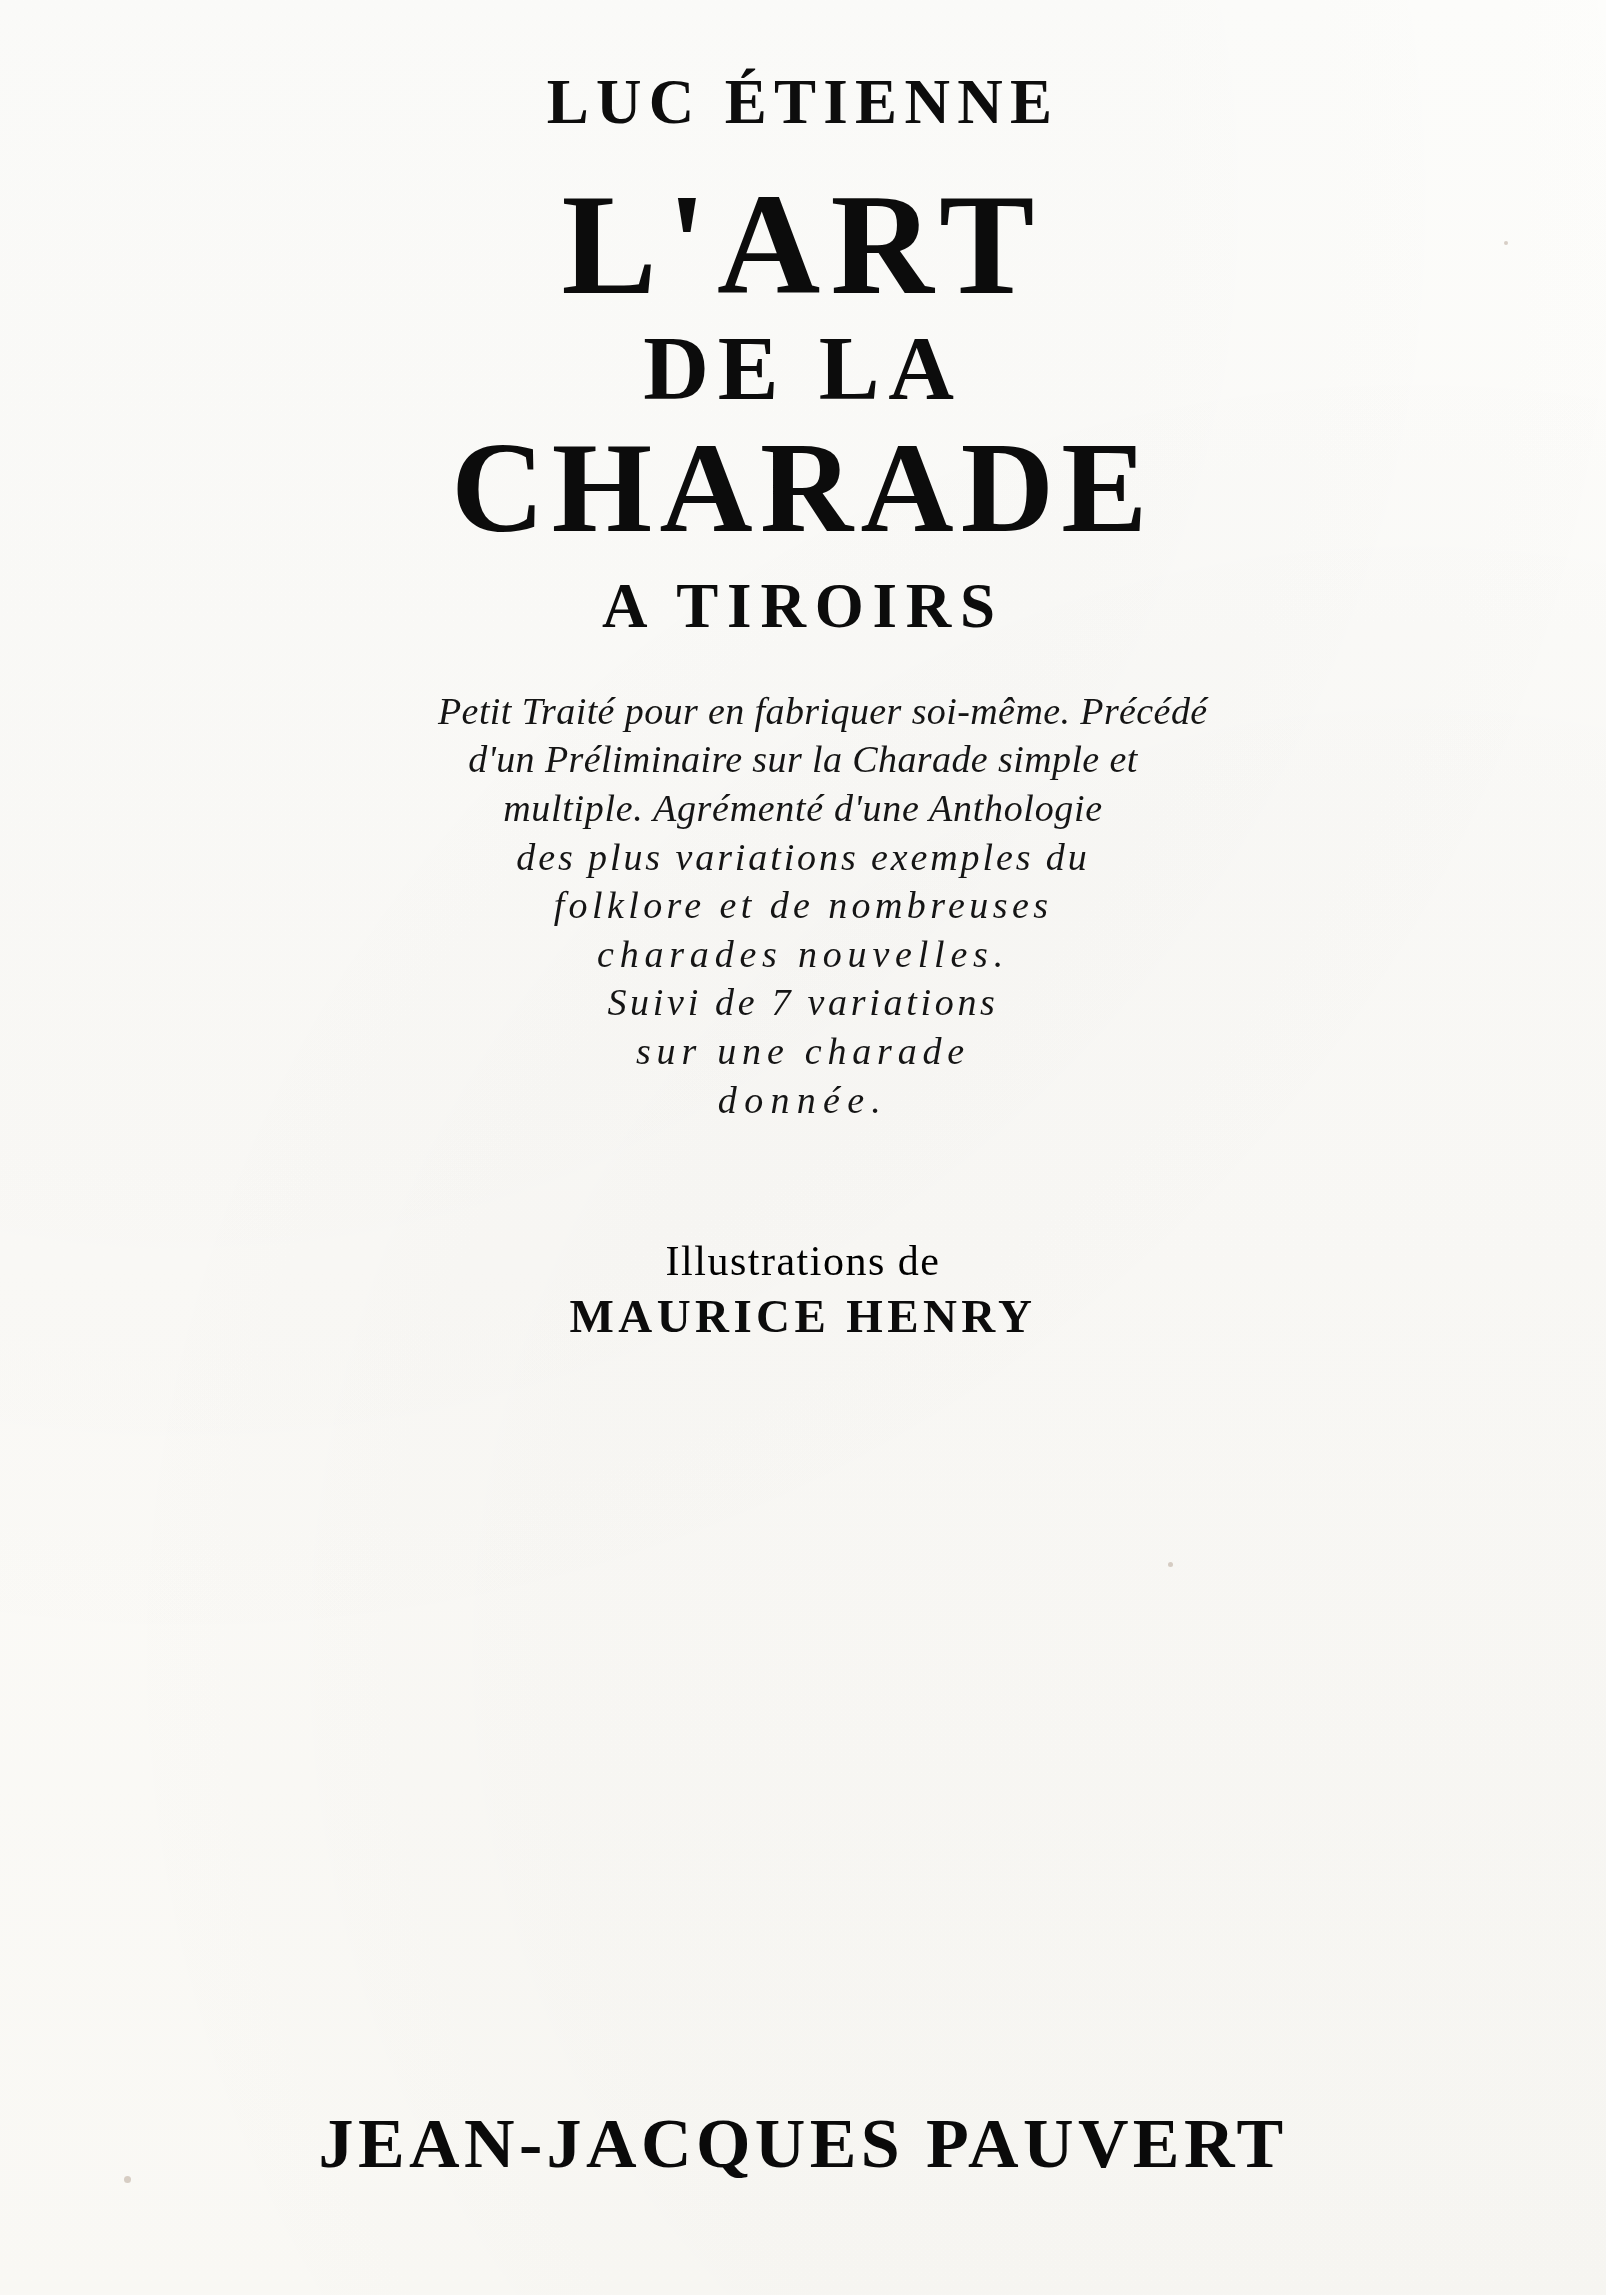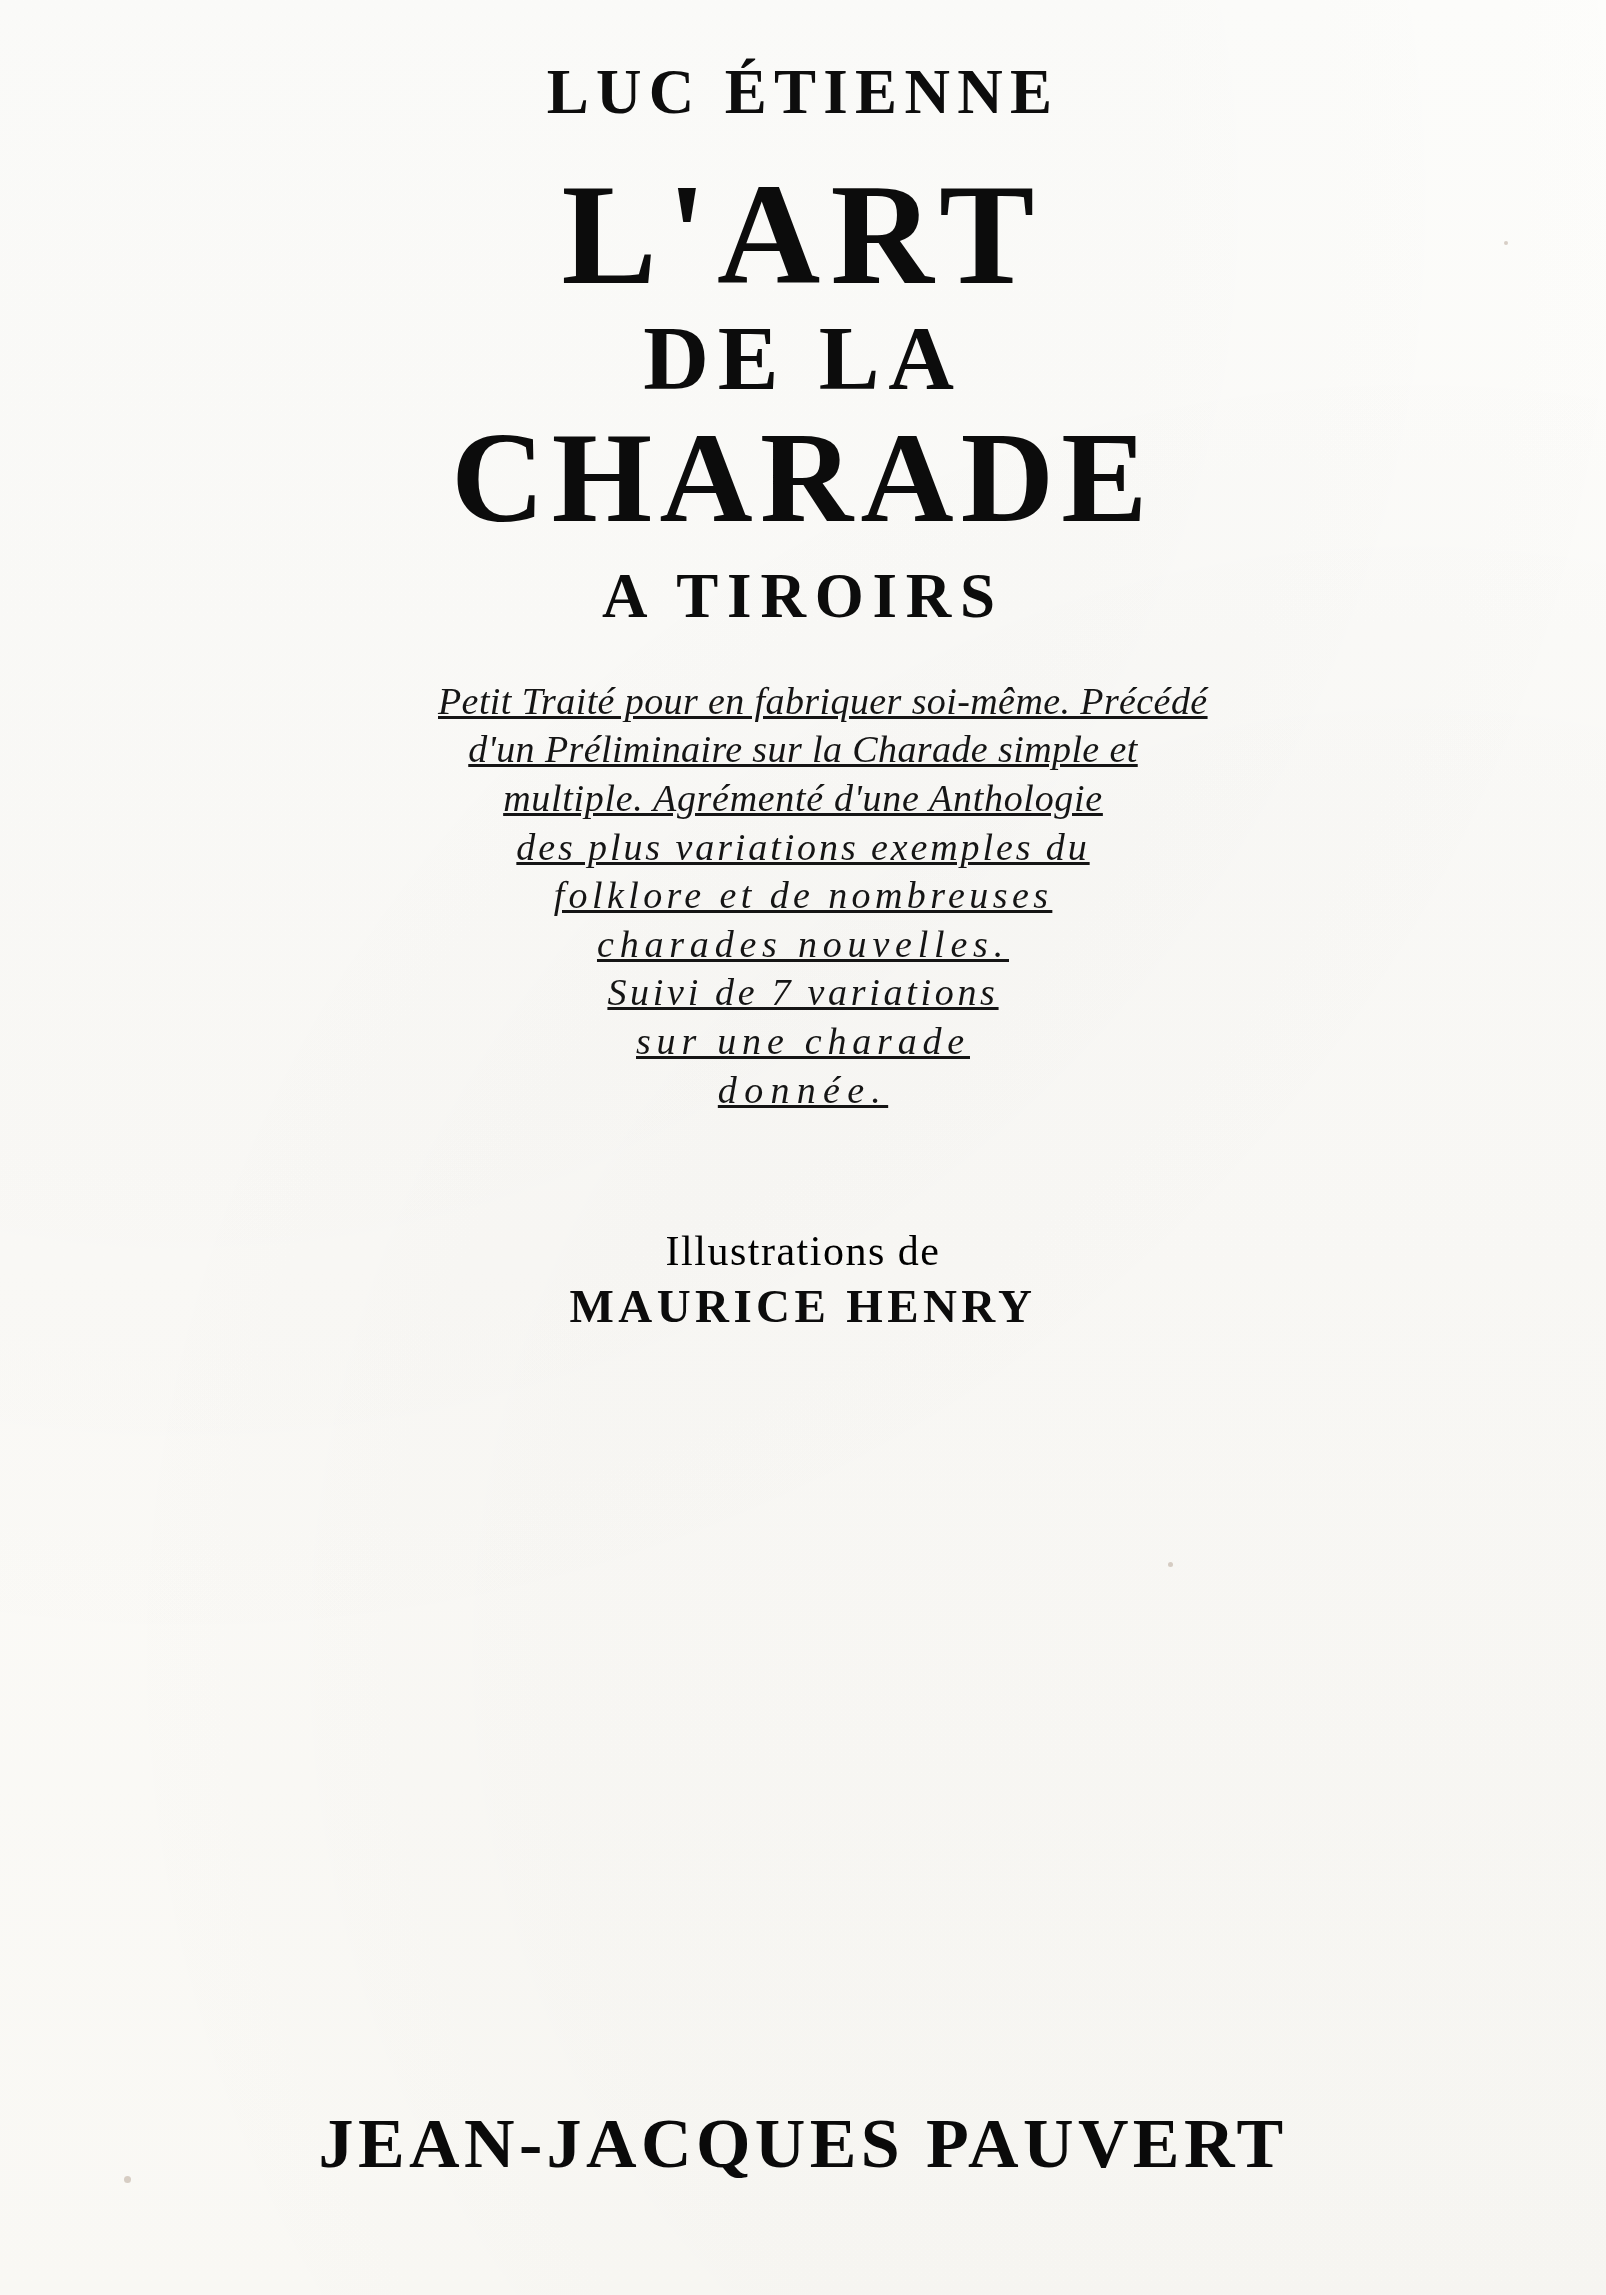--- a/index.html
+++ b/index.html
@@ -13,21 +13,21 @@
     overflow: hidden;
     font-family: "Liberation Serif", serif;
     color: #111111;
   }
   .page {
     position: relative;
     width: 1606px;
     height: 2295px;
     background: #fcfbf8;
     box-sizing: border-box;
-    padding: 0;
+    padding: 10px;
     border-radius: 19px;
   }
   
   .paper-tone {
     position: absolute;
     inset: 0;
     background:
       radial-gradient(circle at 12% 9%, rgba(0,0,0,0.012) 0 38%, rgba(0,0,0,0) 60%),
       radial-gradient(circle at 88% 72%, rgba(0,0,0,0.012) 0 40%, rgba(0,0,0,0) 62%),
       linear-gradient(180deg, #fdfdfb 0%, #fbfaf7 55%, #f9f8f4 100%);
@@ -102,21 +102,20 @@
     text-align: center;
     font-family: "Liberation Serif", serif;
     font-style: italic;
     font-size: 38px;
     line-height: 1.28;
     color: #151515;
   }
   .sub-line {
     display: block;
     white-space: nowrap;
-    text-decoration: underline;
   }
   .sub-line.s1 { letter-spacing: 0.4px; }
   .sub-line.s2 { letter-spacing: 0.4px; }
   .sub-line.s3 { letter-spacing: 0.7px; }
   .sub-line.s4 { letter-spacing: 2.9px; }
   .sub-line.s5 { letter-spacing: 4.4px; }
   .sub-line.s6 { letter-spacing: 5.8px; }
   .sub-line.s7 { letter-spacing: 3.7px; }
   .sub-line.s8 { letter-spacing: 5.8px; }
   .sub-line.s9 { letter-spacing: 7.3px; }

